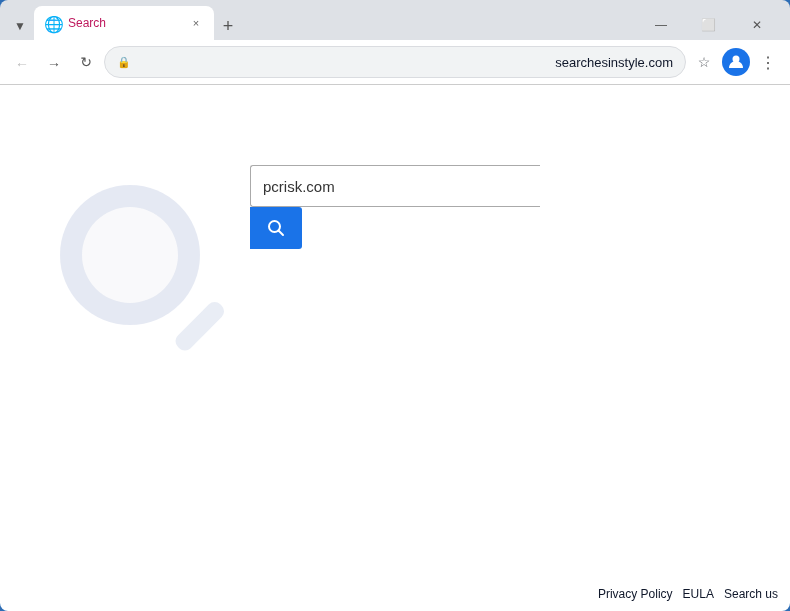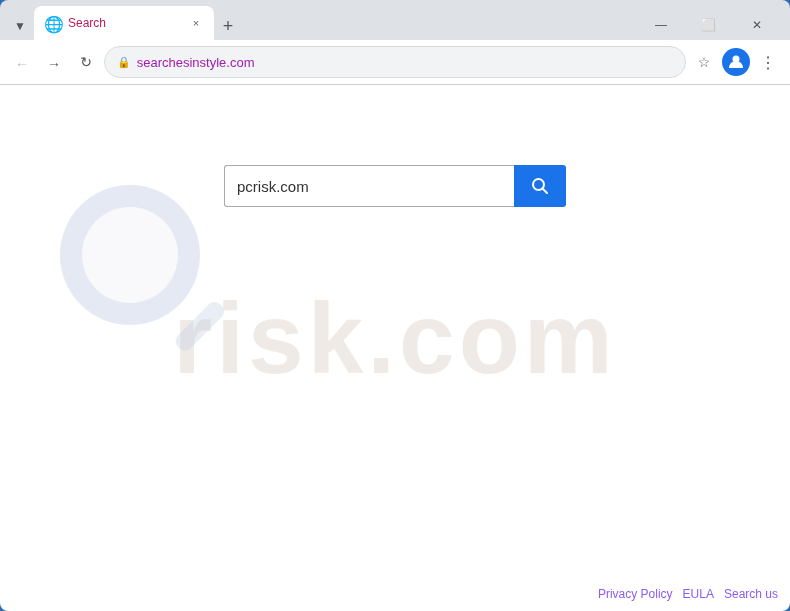--- a/index.html
+++ b/index.html
@@ -150,24 +150,25 @@
 
     .address-icon {
       color: #5f6368;
       font-size: 11px;
       flex-shrink: 0;
     }
 
     .address-text {
       flex: 1;
       font-size: 13px;
-      color: #a21caf;
+      color: #0f172a;
       background: transparent;
       border: none;
       outline: none;
+      text-align: right;
     }
 
     .address-star {
       width: 28px;
       height: 28px;
       display: flex;
       align-items: center;
       justify-content: center;
       border-radius: 50%;
       cursor: pointer;
@@ -279,20 +280,21 @@
       border-radius: 8px;
       transform-origin: top center;
     }
 
     
     .search-container {
       display: flex;
       align-items: stretch;
       z-index: 10;
       position: relative;
+      flex-direction: column;
     }
 
     .search-input {
       width: 290px;
       height: 42px;
       border: 1.5px solid #aaa;
       border-right: none;
       padding: 0 12px;
       font-size: 15px;
       color: #333;
@@ -318,21 +320,21 @@
     .page-footer {
       position: absolute;
       bottom: 10px;
       right: 12px;
       display: flex;
       gap: 10px;
       font-size: 12px;
     }
 
     .footer-link {
-      color: #8b5cf6;
+      color: #0f172a;
       text-decoration: none;
       cursor: pointer;
     }
   </style>
 </head>
 <body>
 
 <div style="display:flex;flex-direction:column;flex:1;border-radius:8px;overflow:hidden;">
 
   <div class="tab-bar">
@@ -365,21 +367,20 @@
         <circle cx="8" cy="5" r="3.5"></circle>
         <path d="M1 14c0-3.866 3.134-7 7-7s7 3.134 7 7" fill="white"></path>
       </svg>
     </div>
     <div class="menu-btn">⋮</div>
   </div>
 
   <div class="page-content">
 
     <div class="watermark">
-      <div class="watermark-risk">risk.com</div>
     </div>
 
     <div class="magnifier-watermark">
       <div class="magnifier-circle"></div>
       <div class="magnifier-handle"></div>
     </div>
 
     <div class="search-container">
       <input class="search-input" type="text" value="pcrisk.com" style="">
       <button class="search-btn">

